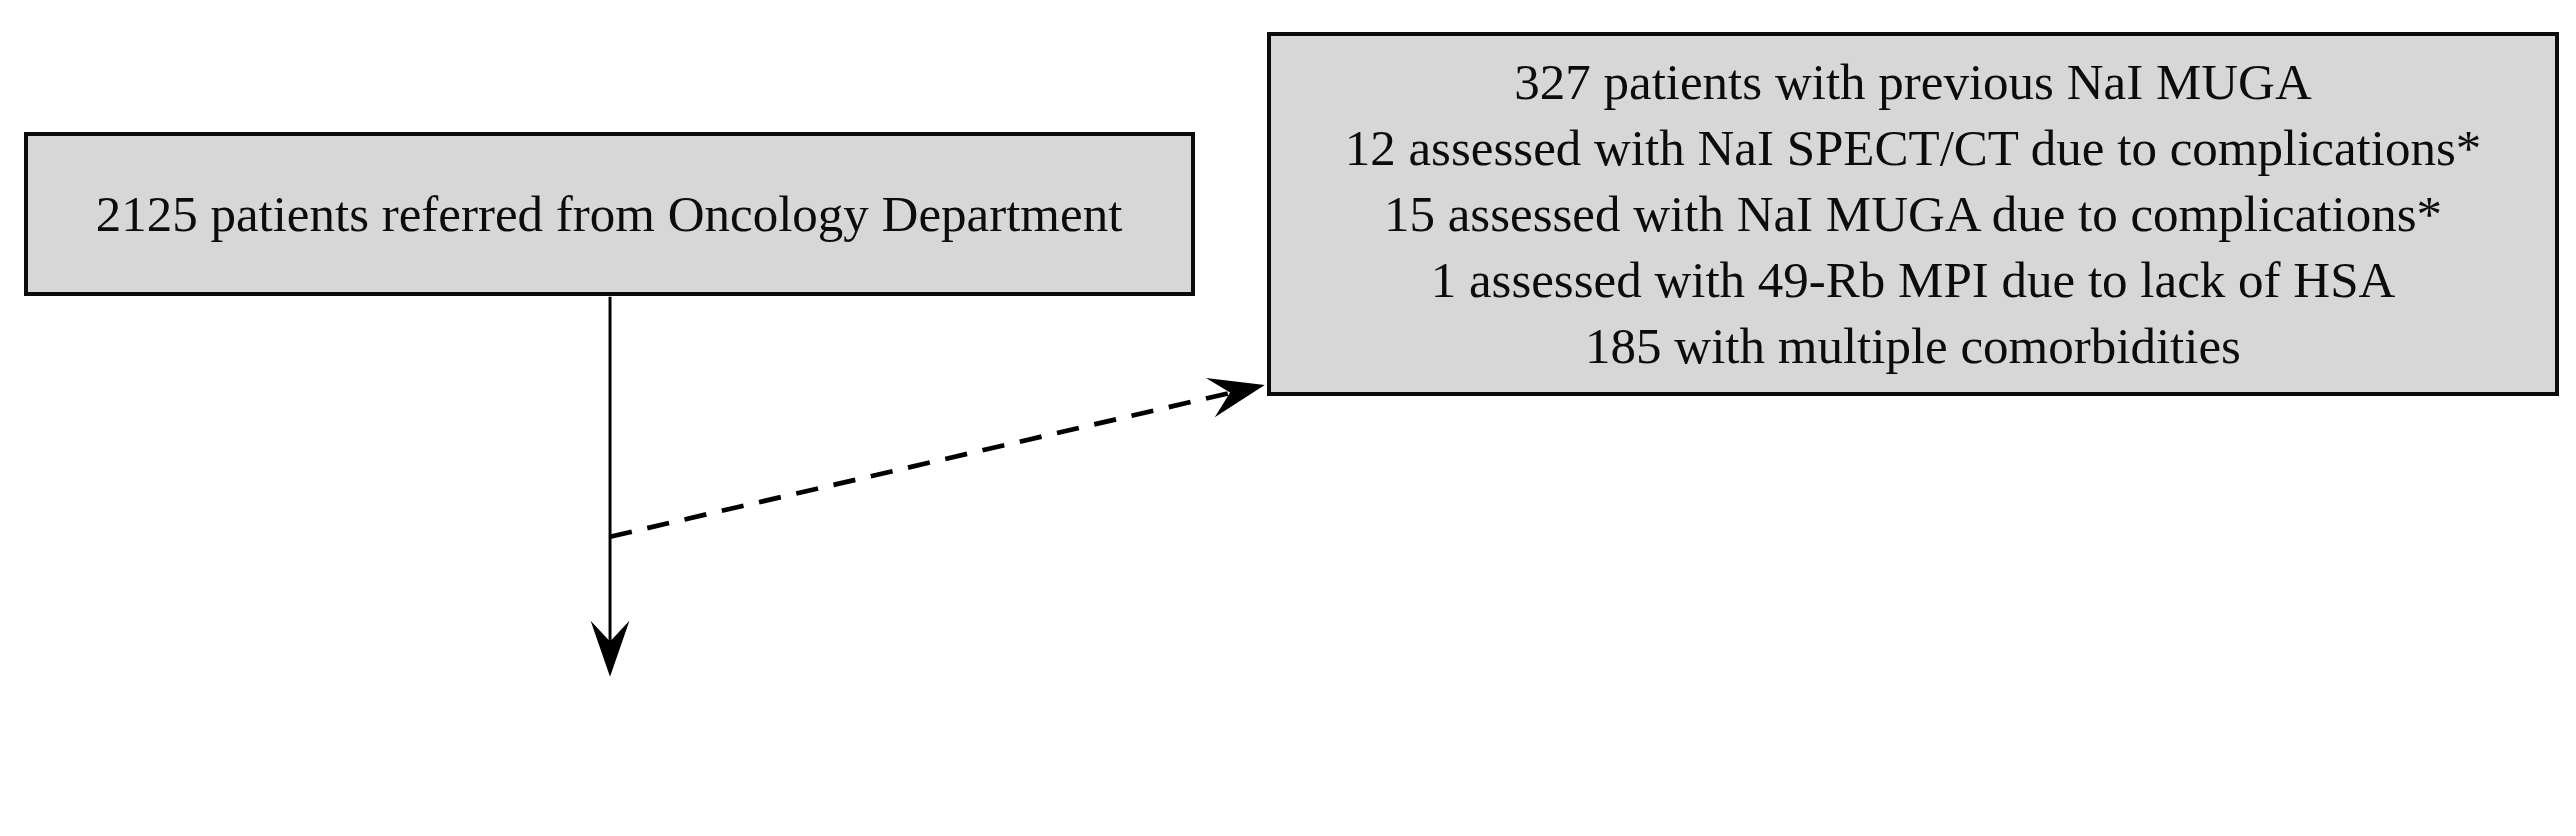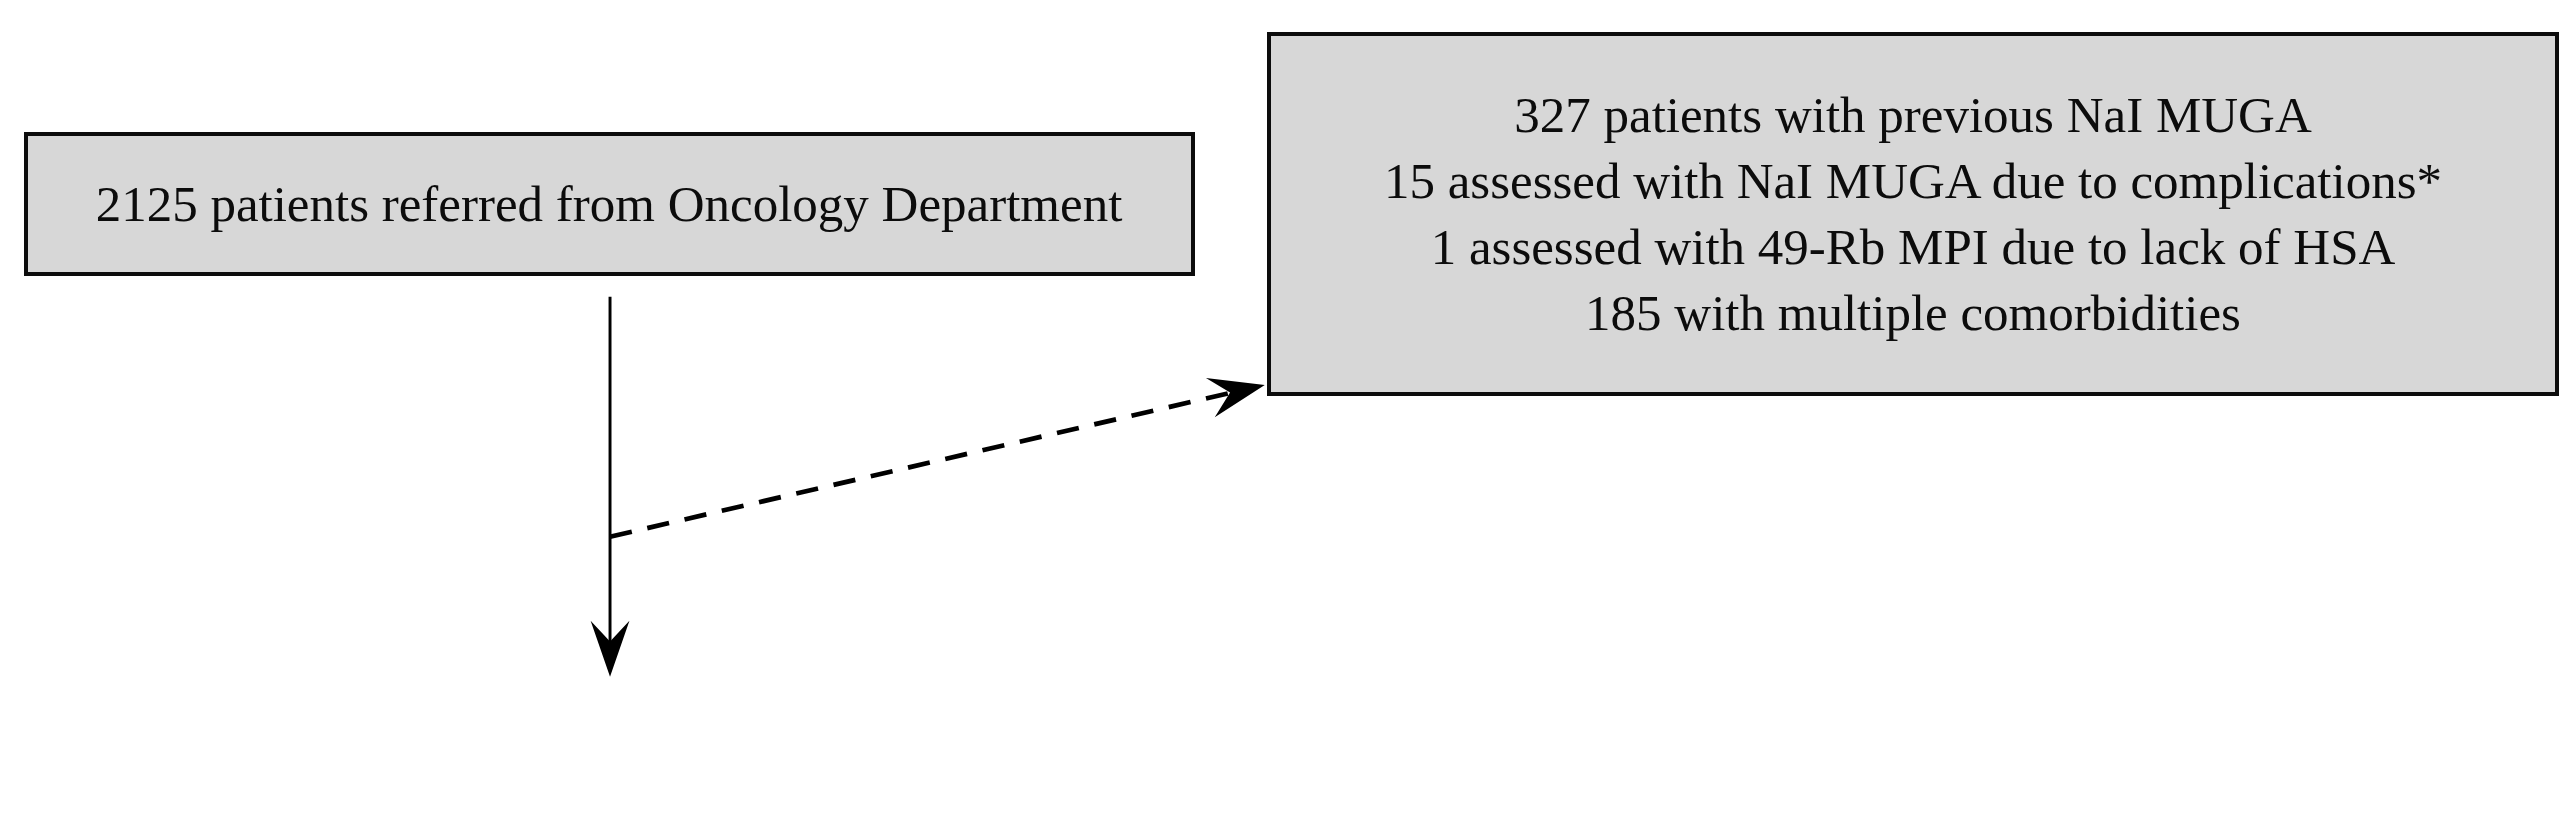--- a/index.html
+++ b/index.html
@@ -34,21 +34,21 @@
     justify-content: center;
     align-items: center;
     text-align: center;
     font-size: 51px;
     line-height: 66px;
   }
   .node-referred {
     left: 23.5px;
     top: 132px;
     width: 1171px;
-    height: 144px;
+    height: 164px;
   }
   .node-excluded {
     left: 1267px;
     top: 32px;
     width: 1292px;
     height: 364px;
   }
   .node-assessed {
     left: 72px;
     top: 678px;
@@ -77,20 +77,21 @@
       <path d="M2150,654 L2065,709 L2091,667 L2050,642 Z" fill="#000000"></path>
     </g>
   </svg>
 
   <div class="node node-referred">
     <div class="tline">2125 patients referred from Oncology Department</div>
   </div>
 
   <div class="node node-excluded">
     <div class="tline">327 patients with previous NaI MUGA</div>
+    <div class="tline">12 assessed with NaI SPECT/CT due to complications*</div>
     <div class="tline">15 assessed with NaI MUGA due to complications*</div>
     <div class="tline">1 assessed with 49-Rb MPI due to lack of HSA</div>
     <div class="tline">185 with multiple comorbidities</div>
   </div>
 
 
 </div>
 
 
 </body></html>

